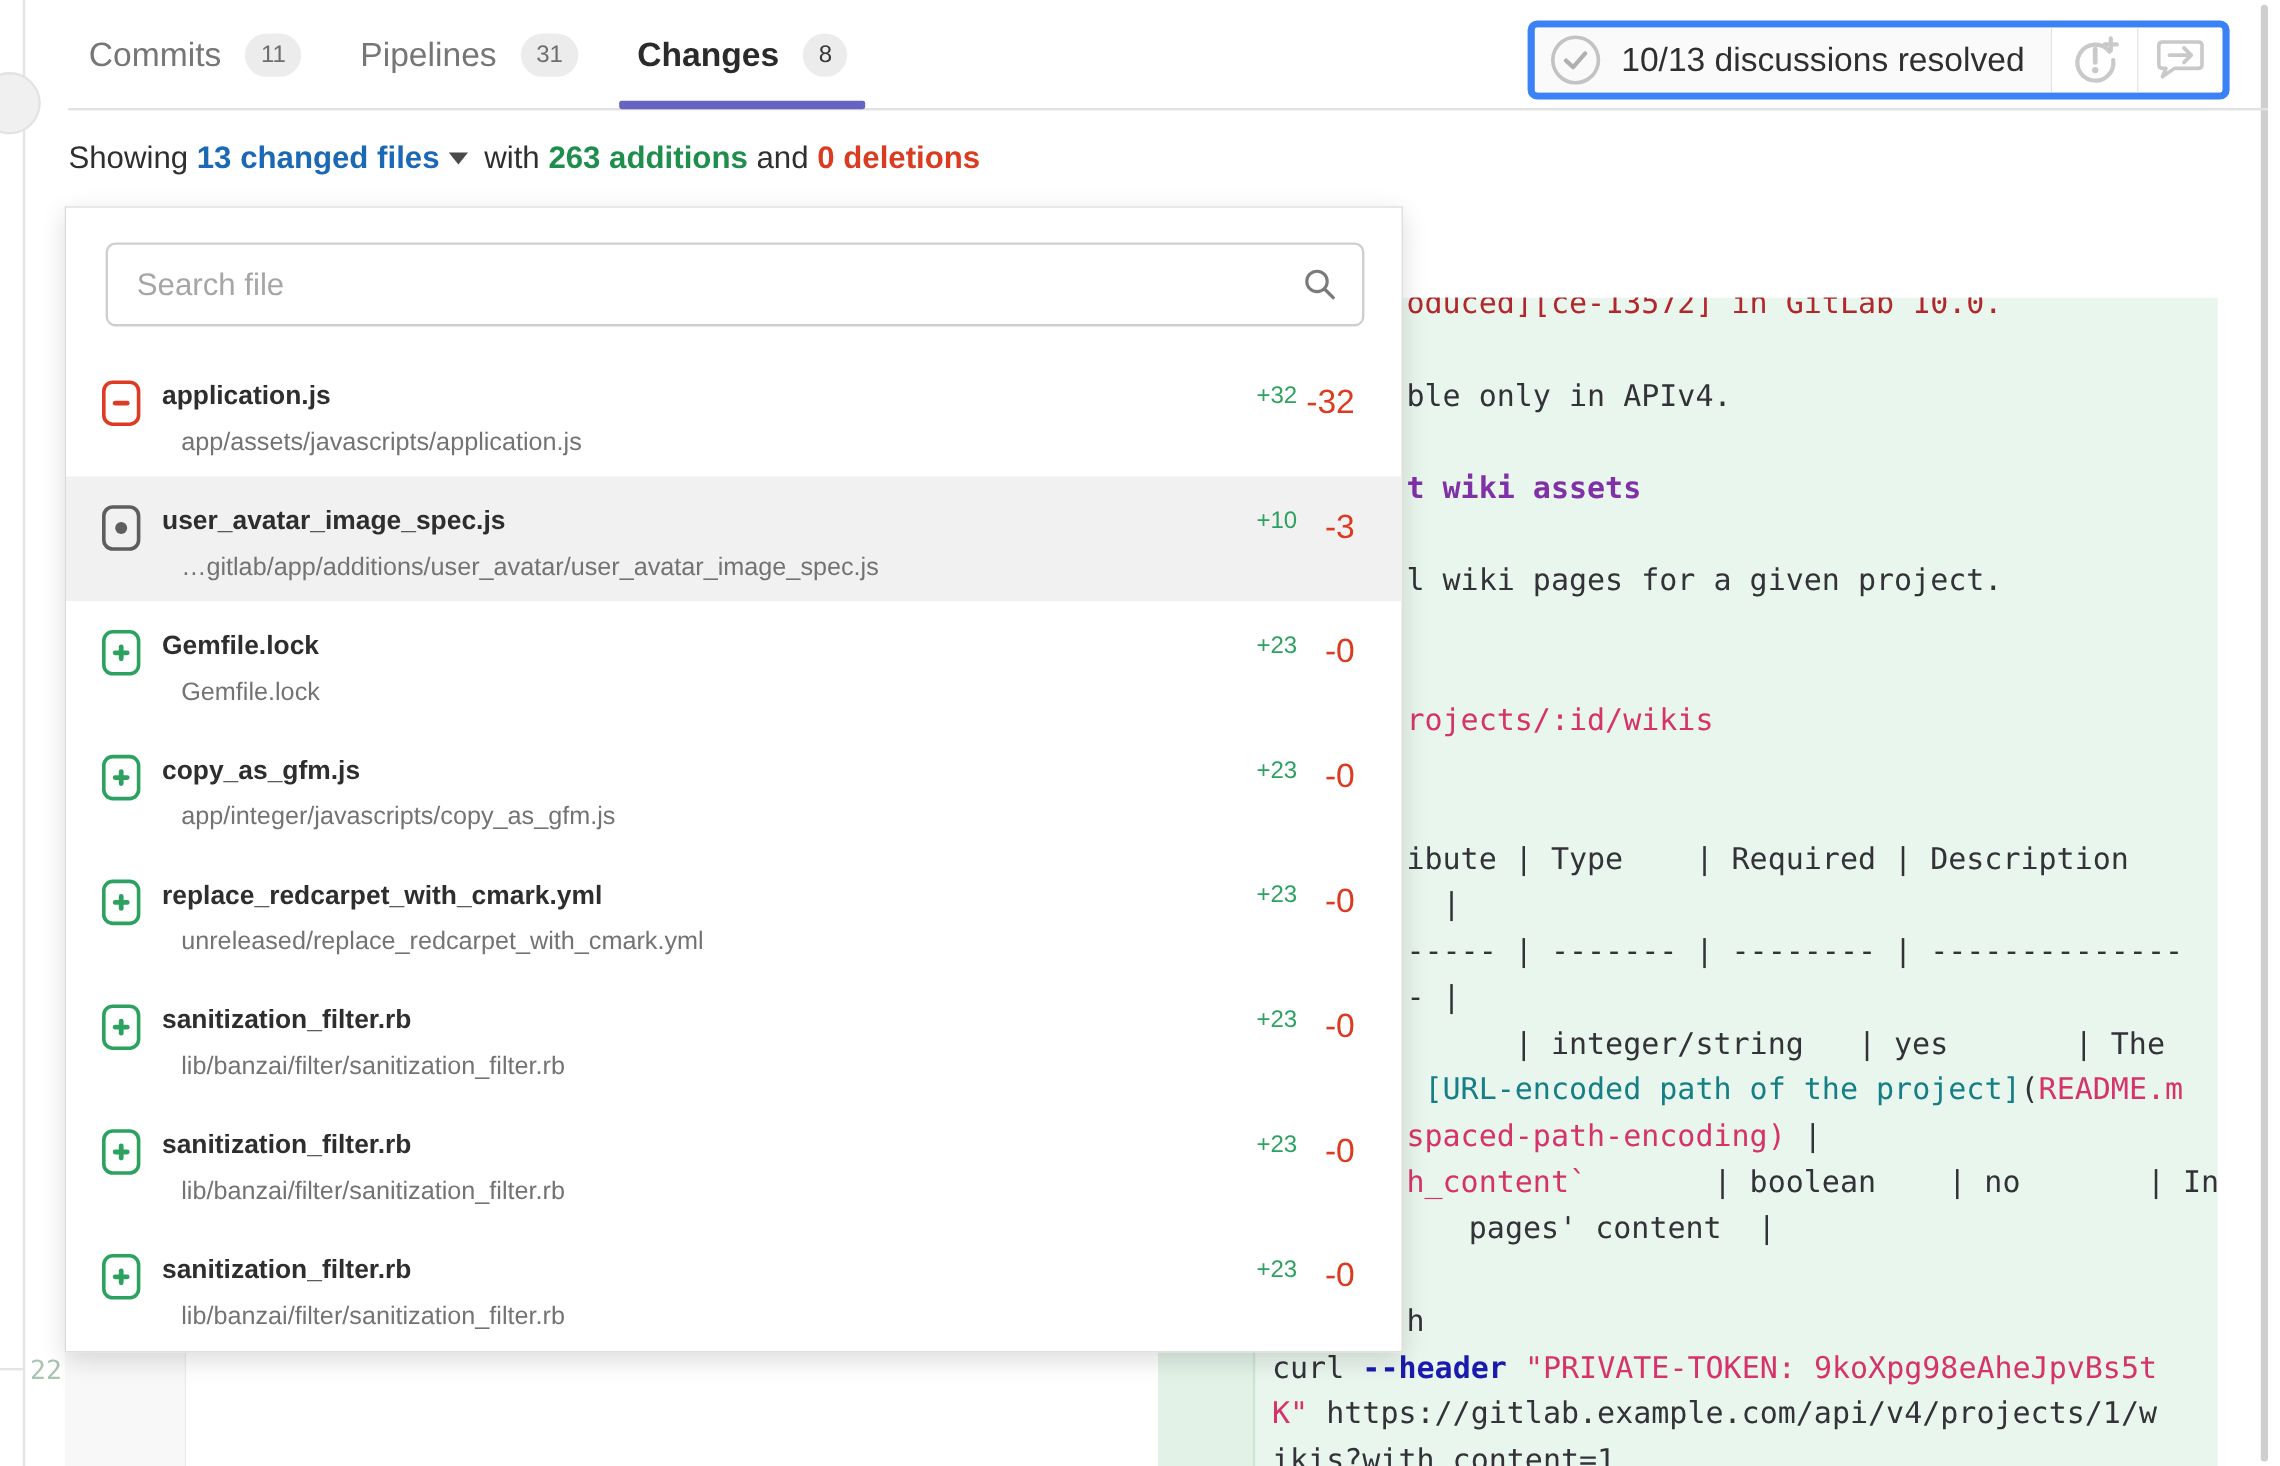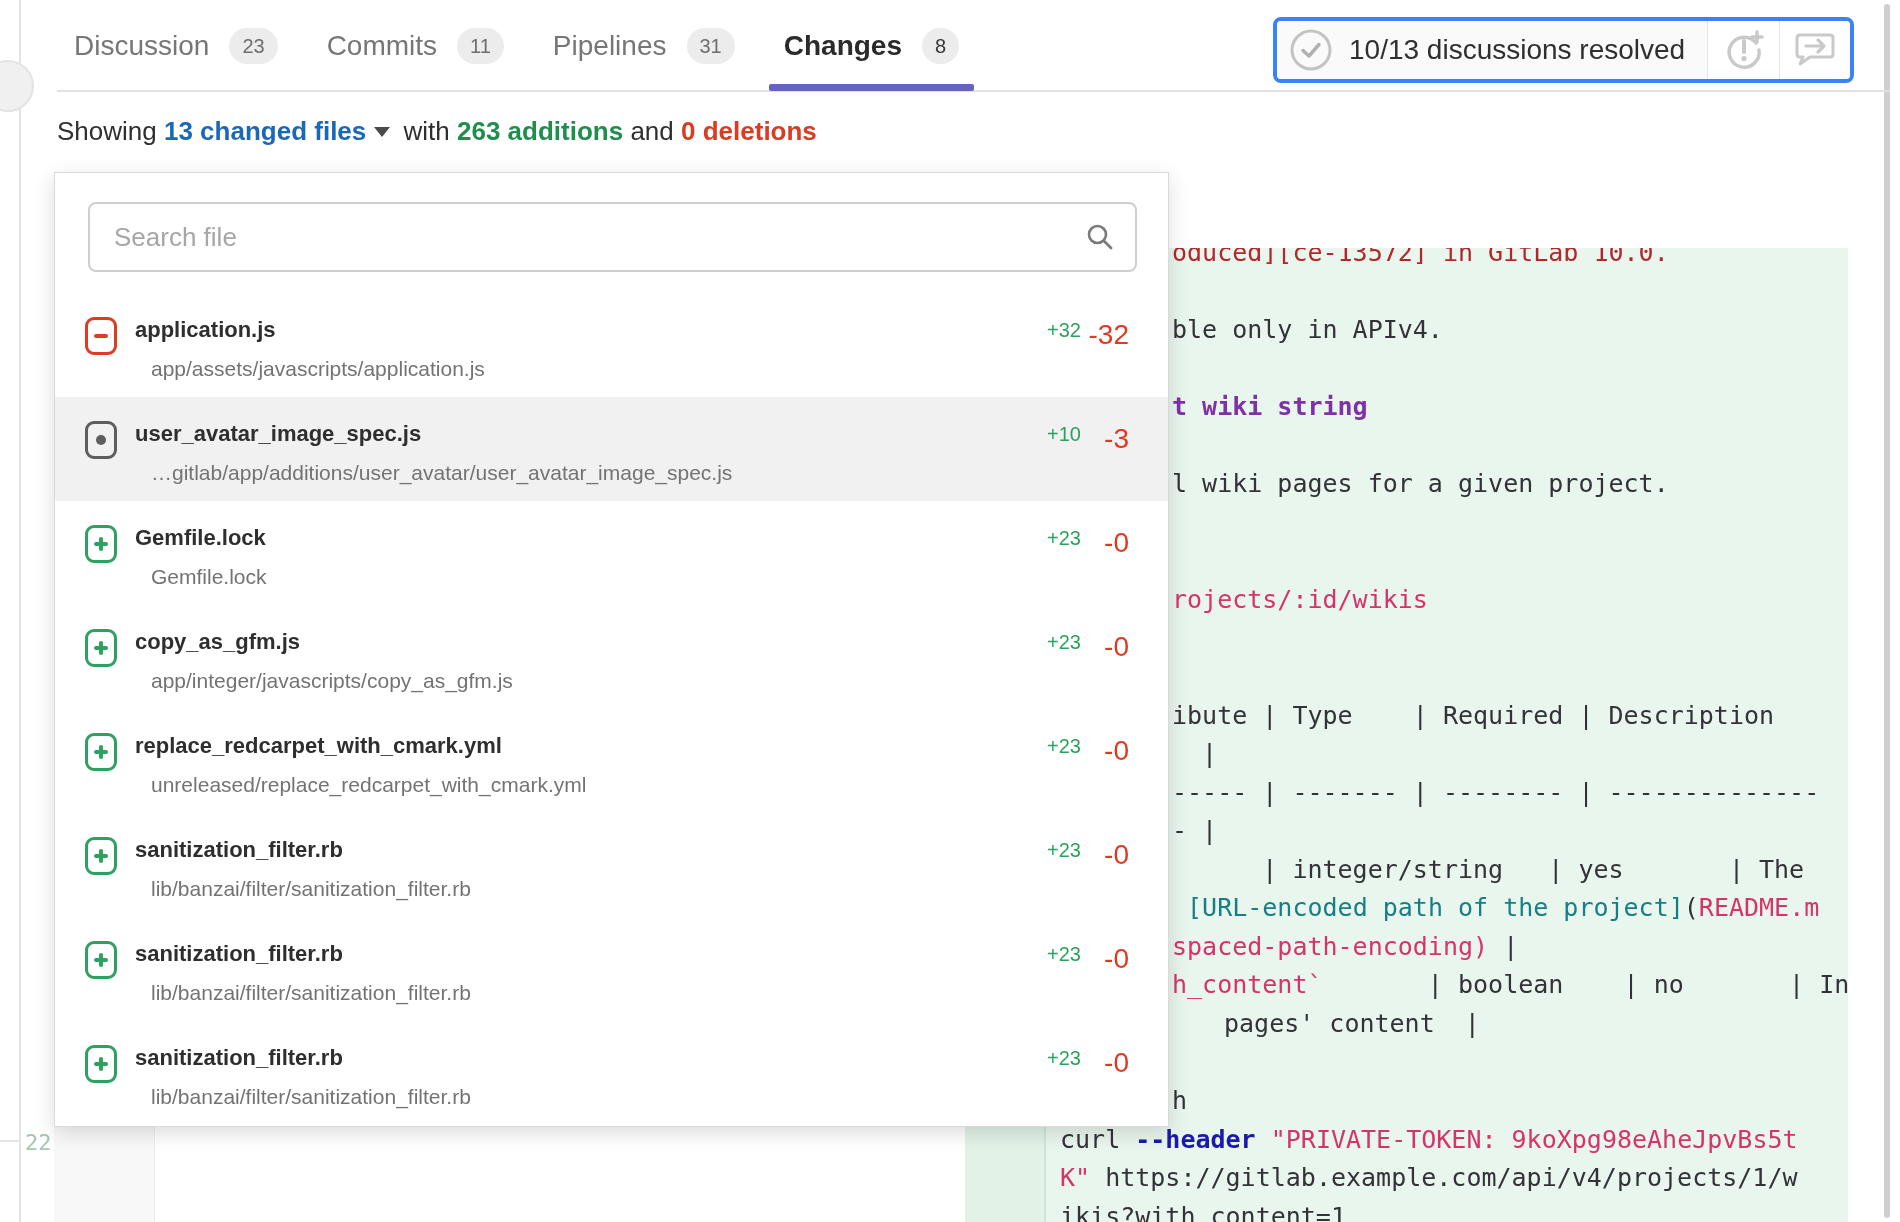--- a/index.html
+++ b/index.html
@@ -29,21 +29,21 @@
   .tab.active .tab-label { color:#2b2b2b; font-weight:bold; }
   .tab.active .tab-badge { color:#383838; }
   .tab.active::after {
     content:""; position:absolute; left:-15px; right:-15px; bottom:0; height:7px;
     background:var(--purple); border-radius:2px;
   }
 
   
   .btn-group {
     position:absolute; left:1273px; top:17px; height:66px; display:flex; z-index:6;
-    border:4px solid #3b82f6; border-radius:8px; overflow:hidden; background:#fff;
+    border:6px solid #3b82f6; border-radius:8px; overflow:hidden; background:#fff;
   }
   .resolved-btn {
     display:flex; align-items:center; column-gap:16px; padding:0 22px 0 12px;
     background:#fafafa; border-right:1px solid #e3e3e3; cursor:pointer;
   }
   .resolved-btn .txt { font-size:28px; color:#2f2f2f; white-space:nowrap; }
   .icon-btn {
     width:71px; display:flex; align-items:center; justify-content:center;
     background:#fff; cursor:pointer;
   }
@@ -117,21 +117,21 @@
 <div class="left-bump"></div>
 <div class="scrollbar"></div>
 
 <div class="diff-clip">
   <div class="diff-green"></div>
   <div class="diff-gutter"></div>
   <div class="gutter-num">22</div>
   <div id="diff-lines">
       <div class="code-line" style="top: -10px; left: 1172px;"><span class="seg-removed-dark">oduced][ce-13572] in GitLab 10.0.</span></div>
       <div class="code-line" style="top: 67.1px; left: 1172px;"><span class="seg-default">ble only in APIv4.</span></div>
-      <div class="code-line" style="top: 144.2px; left: 1172px;"><span class="seg-heading-purple">t wiki string</span></div>
+      <div class="code-line" style="top: 144.2px; left: 1172px;"><span class="seg-heading-purple">t wiki assets</span></div>
       <div class="code-line" style="top: 221.3px; left: 1172px;"><span class="seg-default">l wiki pages for a given project.</span></div>
       <div class="code-line" style="top: 336.95px; left: 1172px;"><span class="seg-code-red">rojects/:id/wikis</span></div>
       <div class="code-line" style="top: 452.6px; left: 1172px;"><span class="seg-default">ibute | Type    | Required | Description</span></div>
       <div class="code-line" style="top: 491.15px; left: 1172px;"><span class="seg-default">  |</span></div>
       <div class="code-line" style="top: 529.7px; left: 1172px;"><span class="seg-default">----- | ------- | -------- | --------------</span></div>
       <div class="code-line" style="top: 568.25px; left: 1172px;"><span class="seg-default">- |</span></div>
       <div class="code-line" style="top: 606.8px; left: 1172px;"><span class="seg-default">      | integer/string   | yes       | The</span></div>
       <div class="code-line" style="top: 645.35px; left: 1172px;"><span class="seg-default"> </span><span class="seg-link-teal">[URL-encoded path of the project]</span><span class="seg-default">(</span><span class="seg-code-red">README.m</span></div>
       <div class="code-line" style="top: 683.9px; left: 1172px;"><span class="seg-code-red">spaced-path-encoding)</span><span class="seg-default"> |</span></div>
       <div class="code-line" style="top: 722.45px; left: 1172px;"><span class="seg-code-red">h_content`</span><span class="seg-default">       | boolean    | no       | In</span></div>
@@ -140,24 +140,20 @@
       <div class="code-line" style="top: 876.65px; left: 1060px;"><span class="seg-default">curl </span><span class="seg-flag-navy">--header</span><span class="seg-default"> </span><span class="seg-code-red">"PRIVATE-TOKEN: 9koXpg98eAheJpvBs5t</span></div>
       <div class="code-line" style="top: 915.2px; left: 1060px;"><span class="seg-code-red">K"</span><span class="seg-default"> https://gitlab.example.com/api/v4/projects/1/w</span></div>
       <div class="code-line" style="top: 953.75px; left: 1060px;"><span class="seg-default">ikis?with_content=1</span></div>
     </div>
 </div>
 <div class="under-panel-strip"></div>
 
 <div class="tabbar-border"></div>
 <nav class="tabbar" id="tabbar">
     <div class="tab">
-      <span class="tab-label">Discussion</span>
-      <span class="tab-badge">23</span>
-    </div>
-    <div class="tab">
       <span class="tab-label">Commits</span>
       <span class="tab-badge">11</span>
     </div>
     <div class="tab">
       <span class="tab-label">Pipelines</span>
       <span class="tab-badge">31</span>
     </div>
     <div class="tab active">
       <span class="tab-label">Changes</span>
       <span class="tab-badge">8</span>

